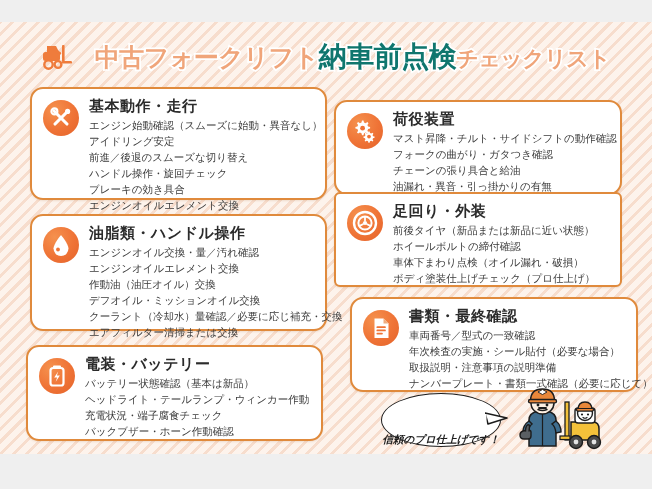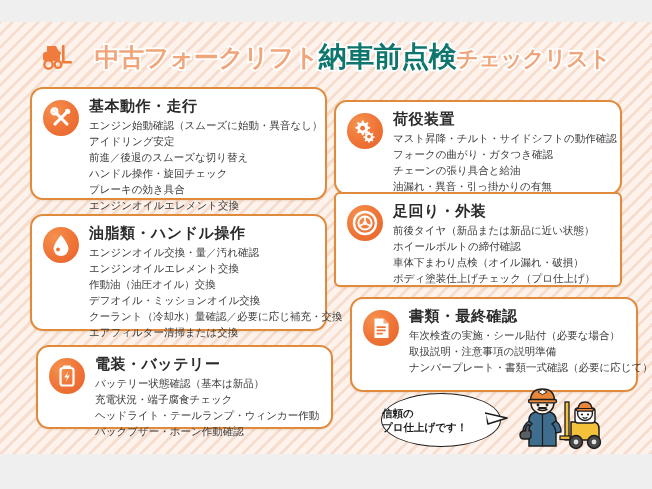--- a/index.html
+++ b/index.html
@@ -62,21 +62,21 @@
   .card-list{list-style:none;margin:0;padding:0;}
   .card-list li{
     font-size:10.5px;color:#3b3b3b;line-height:16px;white-space:nowrap;
   }
 
   
   #bubble-wrap{position:absolute;left:381px;top:393px;width:130px;height:58px;}
   #bubble{
     position:absolute;left:0;top:0;width:118px;height:52px;
     background:#fff;border:1.6px solid #1c1c1c;border-radius:50%/50%;
-    display:flex;flex-direction:column;align-items:flex-start;justify-content:center;
+    display:flex;flex-direction:row;align-items:flex-end;justify-content:center;font-style:italic;
   }
   #bubble span{font-size:10.5px;color:#1c1c1c;line-height:14px;font-weight:bold;white-space:nowrap;}
   #bubble-tail{position:absolute;left:104px;top:16px;}
   #people{position:absolute;left:505px;top:384px;width:105px;height:72px;}
 
   
 </style>
 </head>
 <body>
 
@@ -142,35 +142,35 @@
           <li>エンジンオイルエレメント交換</li>
           <li>作動油（油圧オイル）交換</li>
           <li>デフオイル・ミッションオイル交換</li>
           <li>クーラント（冷却水）量確認／必要に応じ補充・交換</li>
           <li>エアフィルター清掃または交換</li>
         </ul>
       </div>
     </div>
   </div>
 
-  <div class="card" style="left:36px;top:345px;width:297px;height:84px;">
+  <div class="card" style="left:26px;top:345px;width:297px;height:96px;">
     <div class="card-inner">
       <div class="card-icon">
         <svg width="20" height="24" viewBox="0 0 20 24">
           <rect x="6" y="1.5" width="8" height="2.6" rx="1" fill="#fff"></rect>
           <rect x="3.5" y="4" width="13" height="17.5" rx="2.6" fill="none" stroke="#fff" stroke-width="2.2"></rect>
           <path d="M11.2 7.4 L7.2 13.4 h2.9 l-1.4 4.3 4.2 -6.3 h-3 z" fill="#fff"></path>
         </svg>
       </div>
       <div class="card-body">
         <div class="card-title">電装・バッテリー</div>
         <ul class="card-list">
           <li>バッテリー状態確認（基本は新品）</li>
+          <li>ヘッドライト・テールランプ・ウィンカー作動</li>
           <li>充電状況・端子腐食チェック</li>
-          <li>ヘッドライト・テールランプ・ウィンカー作動</li>
           <li>バックブザー・ホーン作動確認</li>
         </ul>
       </div>
     </div>
   </div>
 
   <div class="card" style="left:334px;top:100px;width:288px;height:95px;">
     <div class="card-inner">
       <div class="card-icon">
         <svg width="24" height="24" viewBox="0 0 24 24">
@@ -231,20 +231,21 @@
           <g stroke="#ef7336" stroke-width="1.7" stroke-linecap="round">
             <line x1="7.3" y1="11.2" x2="15" y2="11.2"></line>
             <line x1="7.3" y1="14.4" x2="15" y2="14.4"></line>
             <line x1="7.3" y1="17.6" x2="12" y2="17.6"></line>
           </g>
         </svg>
       </div>
       <div class="card-body">
         <div class="card-title">書類・最終確認</div>
         <ul class="card-list">
+          <li>車両番号／型式の一致確認</li>
           <li>年次検査の実施・シール貼付（必要な場合）</li>
           <li>取扱説明・注意事項の説明準備</li>
           <li>ナンバープレート・書類一式確認（必要に応じて）</li>
         </ul>
       </div>
     </div>
   </div>
 
   <div id="bubble-wrap">
     <div id="bubble">

